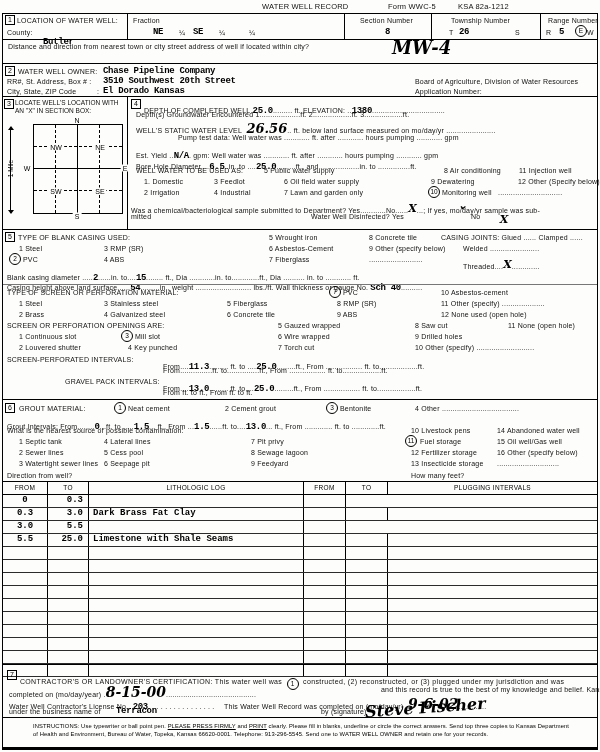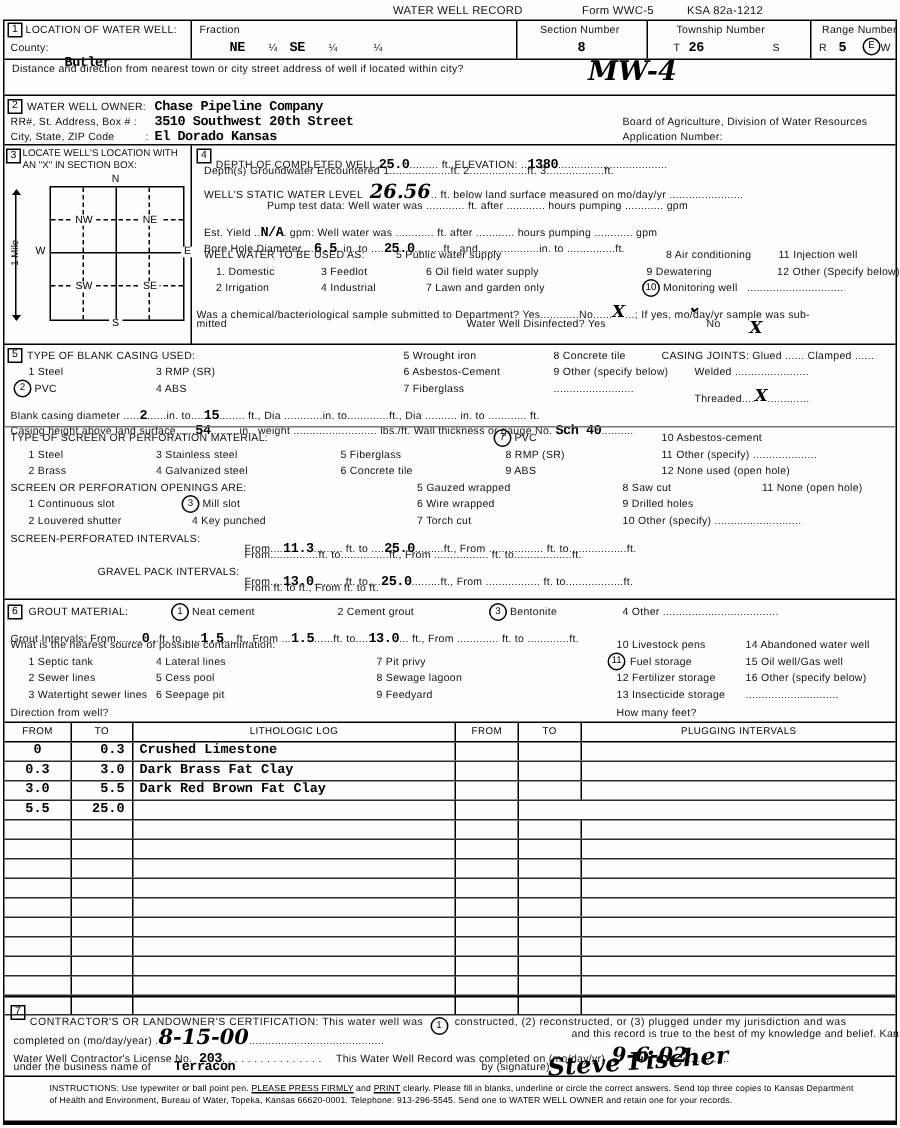--- a/index.html
+++ b/index.html
@@ -276,44 +276,43 @@
         <div class="tc hc">TO</div>
         <div class="tc hc">LITHOLOGIC LOG</div>
         <div class="tc hc">FROM</div>
         <div class="tc hc">TO</div>
         <div class="tc hc">PLUGGING INTERVALS</div>
       </div>
       <div>
           <div class="trow">
             <div class="tc cv c-from">0</div>
             <div class="tc cv c-to">0.3</div>
-            <div class="tc cv c-desc">Crushed Limestone</div>
             <div class="tc"></div>
             <div class="tc"></div>
             <div class="tc"></div>
           </div>
           <div class="trow">
             <div class="tc cv c-from">0.3</div>
             <div class="tc cv c-to">3.0</div>
             <div class="tc cv c-desc">Dark Brass Fat Clay</div>
             <div class="tc"></div>
             <div class="tc"></div>
             <div class="tc"></div>
           </div>
           <div class="trow">
             <div class="tc cv c-from">3.0</div>
             <div class="tc cv c-to">5.5</div>
-            <div class="tc cv c-desc">Dark Red Brown Fat Clay</div>
             <div class="tc"></div>
             <div class="tc"></div>
             <div class="tc"></div>
           </div>
           <div class="trow">
             <div class="tc cv c-from">5.5</div>
             <div class="tc cv c-to">25.0</div>
+            <div class="tc cv c-desc">Limestone with Shale Seams</div>
             <div class="tc"></div>
             <div class="tc"></div>
             <div class="tc"></div>
           </div>
           <div class="trow">
             <div class="tc cv c-from"></div>
             <div class="tc cv c-to"></div>
             <div class="tc cv c-desc"></div>
             <div class="tc"></div>
             <div class="tc"></div>

